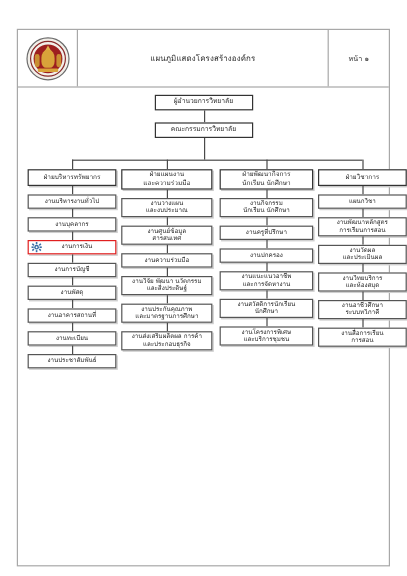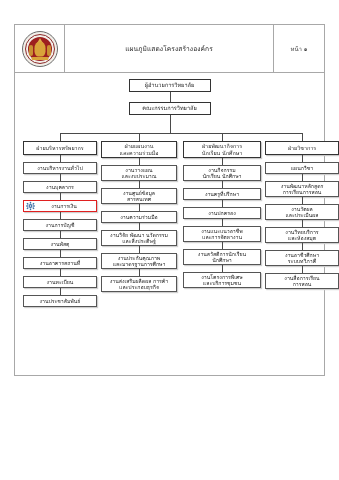--- a/index.html
+++ b/index.html
@@ -1,21 +1,21 @@
 <!DOCTYPE html>
 <html><head>
 <meta charset="utf-8">
 <style>
   html,body{margin:0;padding:0;background:#ffffff;}
   body{width:339px;height:480px;overflow:hidden;font-family:"DejaVu Sans","Liberation Sans",sans-serif;color:#1a1a1a;}
 
   #page{position:absolute;left:0;top:0;width:339px;height:480px;background:#fff;}
 
   
-  .doc-frame{position:absolute;left:14px;top:24px;width:311px;height:352px;
+  .doc-frame{position:absolute;left:14px;top:24px;width:311px;height:448px;
              border:1px solid #a8a8a8;box-sizing:border-box;background:#fff;}
 
   
   .header{position:absolute;left:0;top:0;width:100%;height:48px;
           border-bottom:1px solid #a8a8a8;box-sizing:border-box;display:flex;}
   .hdr-logo{width:50px;border-right:1px solid #a8a8a8;box-sizing:border-box;
             display:flex;align-items:center;justify-content:center;}
   .hdr-title{flex:1;border-right:1px solid #a8a8a8;box-sizing:border-box;
              display:flex;align-items:center;justify-content:center;}
   .hdr-title span{font-size:6.6px;letter-spacing:.1px;color:#262626;}

